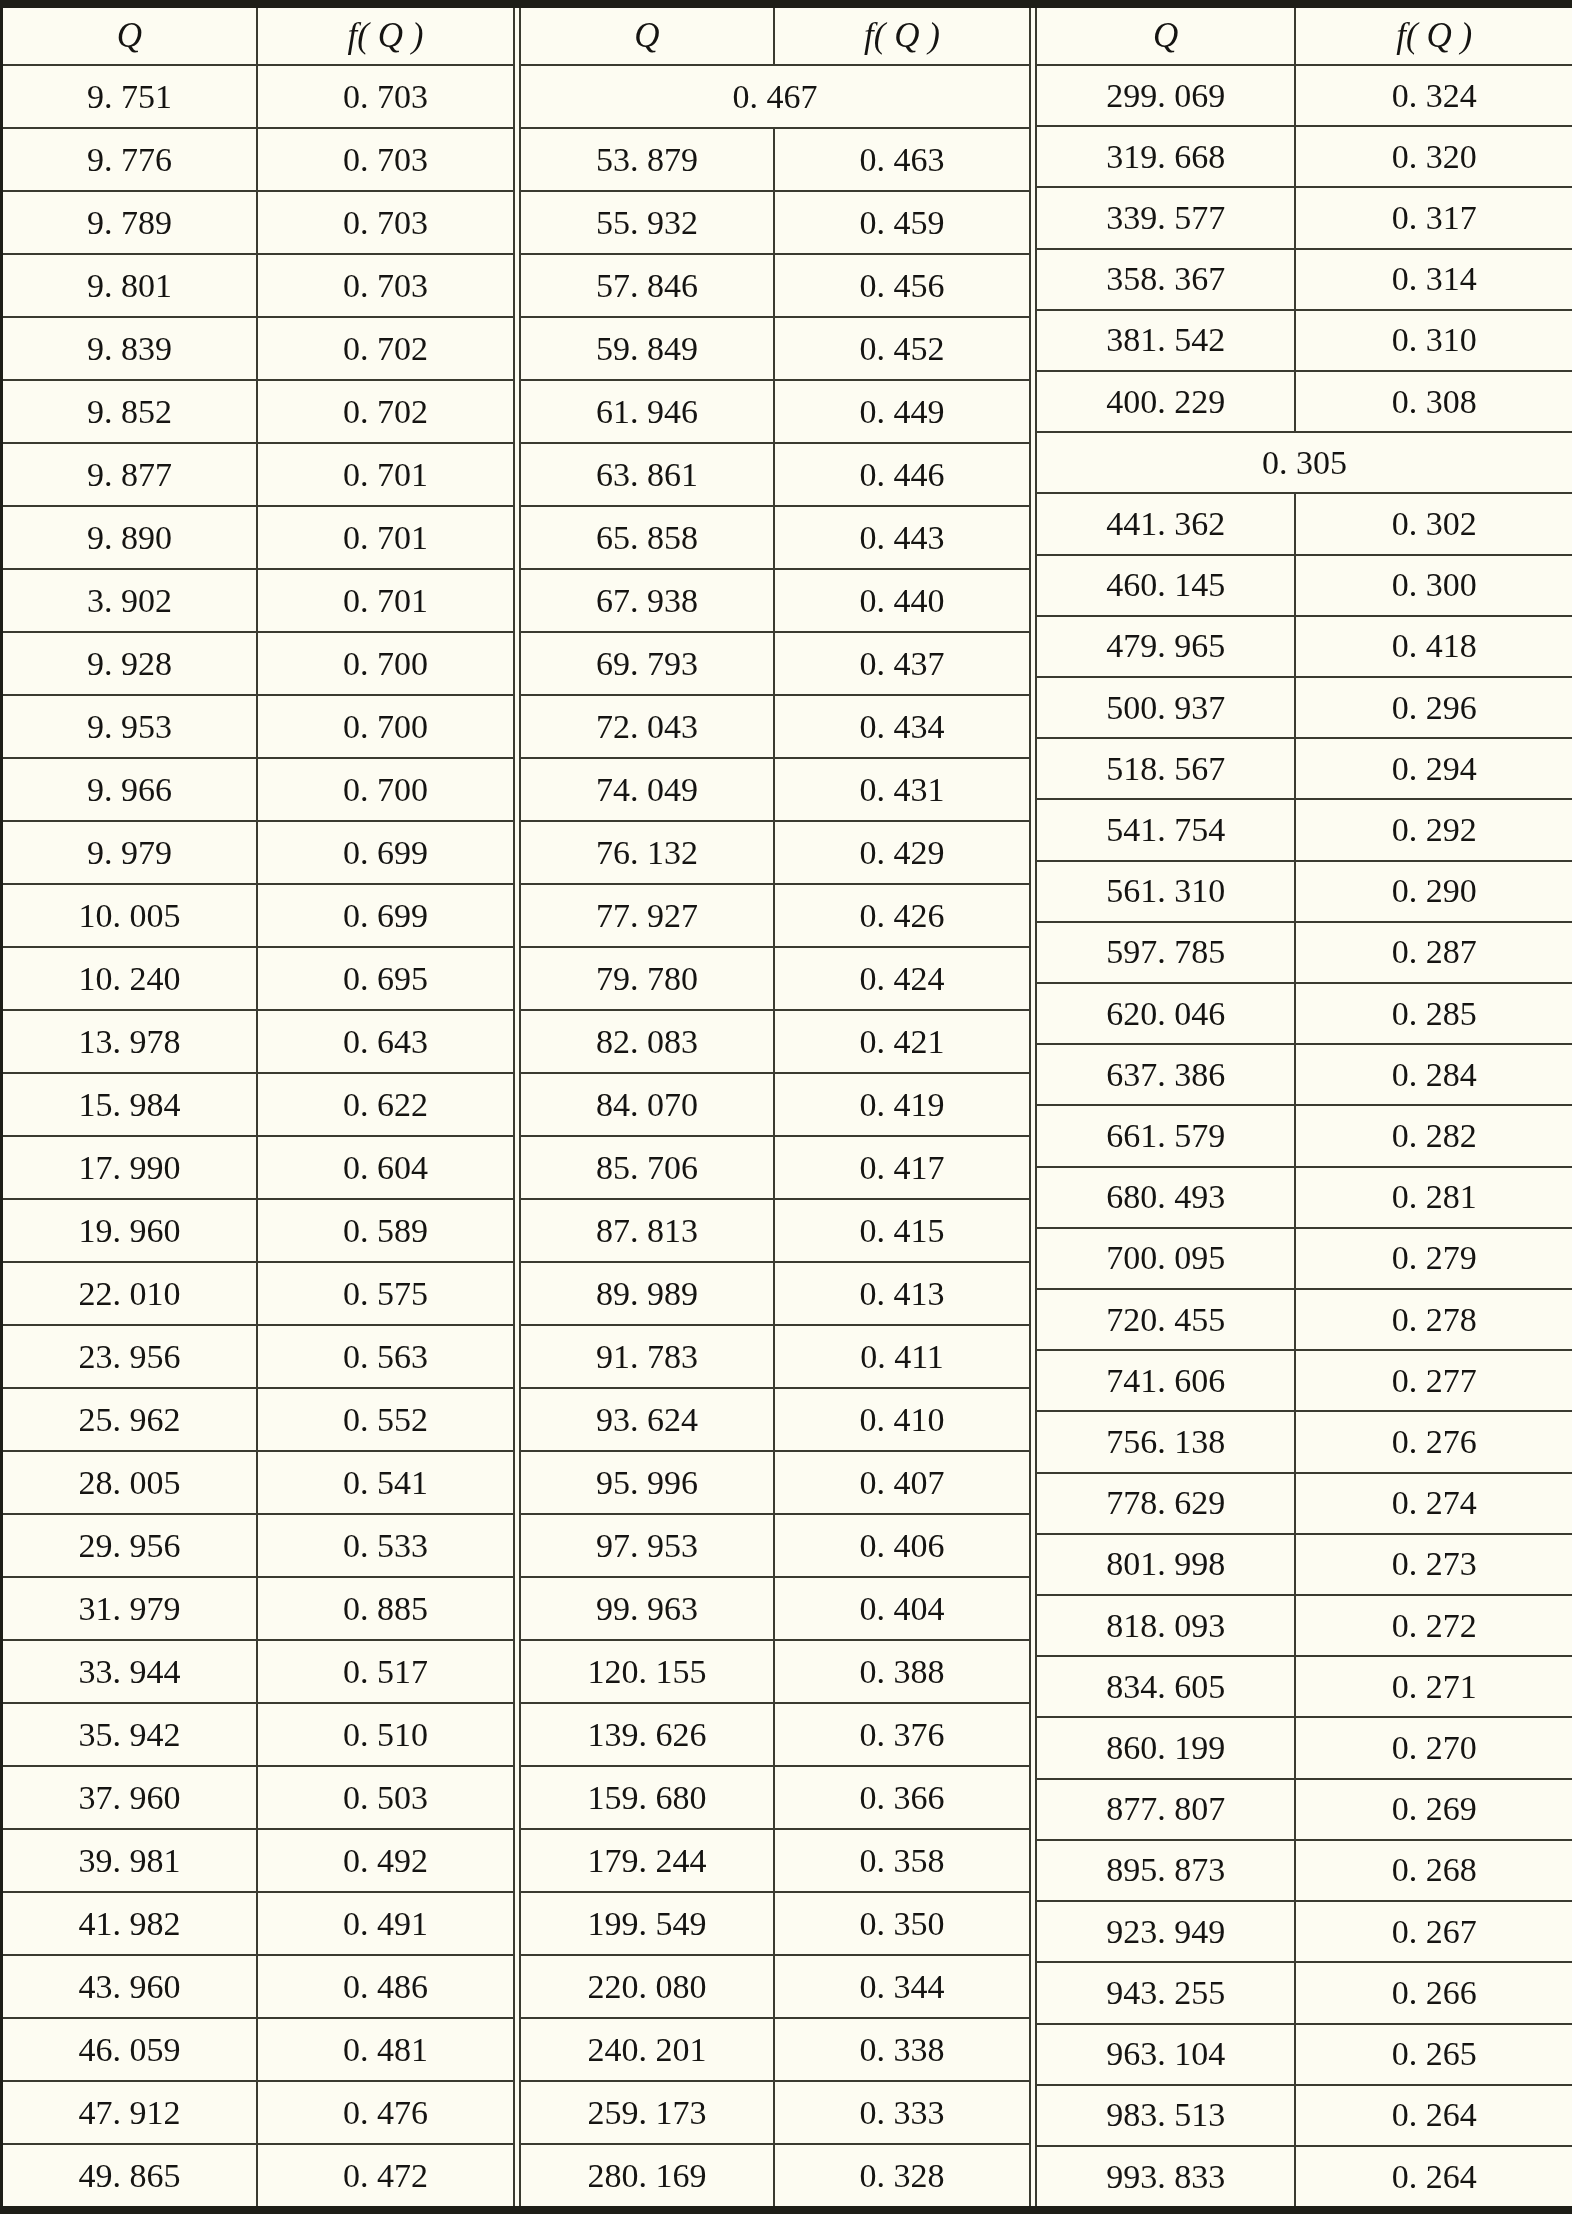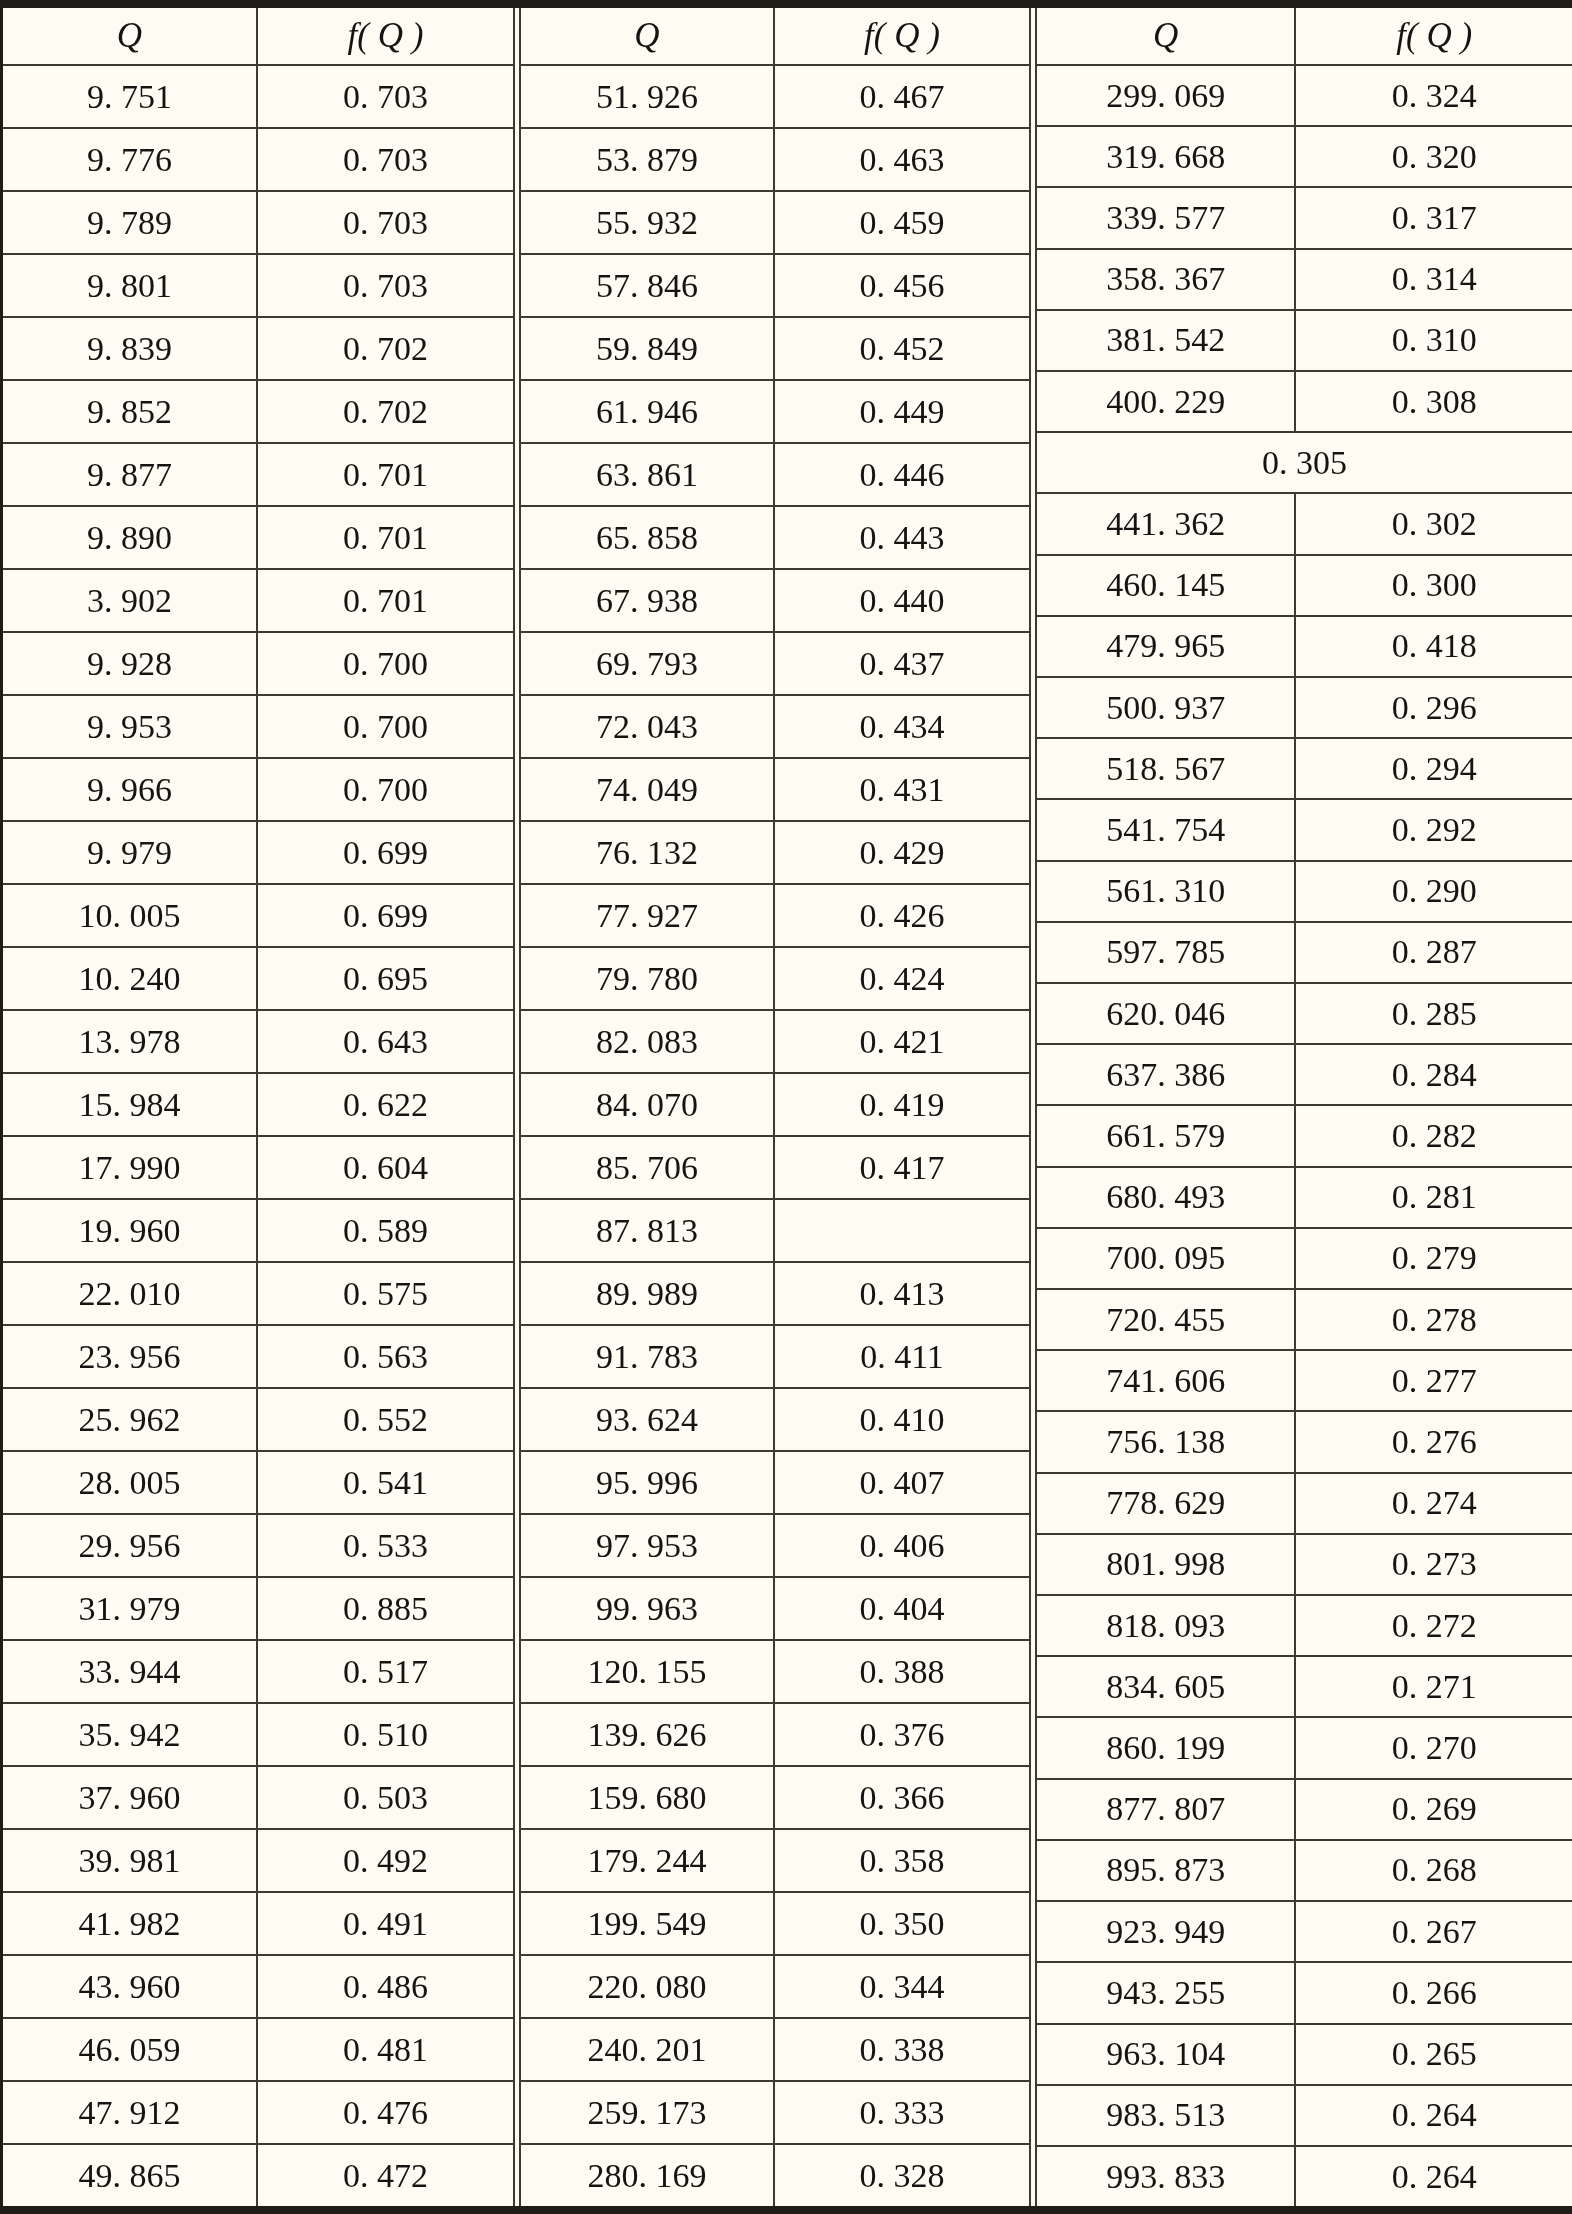--- a/index.html
+++ b/index.html
@@ -224,21 +224,20 @@
         <div class="cell q-col">49. 865</div>
         <div class="cell fq-col">0. 472</div>
       </div>
     </div>
   <div class="group group-2">
       <div class="header-row">
         <div class="cell q-col header-cell">Q</div>
         <div class="cell fq-col header-cell">f( Q )</div>
       </div>
       <div class="row">
-        <div class="cell q-col">51. 926</div>
         <div class="cell fq-col">0. 467</div>
       </div>
       <div class="row">
         <div class="cell q-col">53. 879</div>
         <div class="cell fq-col">0. 463</div>
       </div>
       <div class="row">
         <div class="cell q-col">55. 932</div>
         <div class="cell fq-col">0. 459</div>
       </div>
@@ -297,20 +296,21 @@
       <div class="row">
         <div class="cell q-col">84. 070</div>
         <div class="cell fq-col">0. 419</div>
       </div>
       <div class="row">
         <div class="cell q-col">85. 706</div>
         <div class="cell fq-col">0. 417</div>
       </div>
       <div class="row">
         <div class="cell q-col">87. 813</div>
+        <div class="cell fq-col">0. 415</div>
       </div>
       <div class="row">
         <div class="cell q-col">89. 989</div>
         <div class="cell fq-col">0. 413</div>
       </div>
       <div class="row">
         <div class="cell q-col">91. 783</div>
         <div class="cell fq-col">0. 411</div>
       </div>
       <div class="row">

